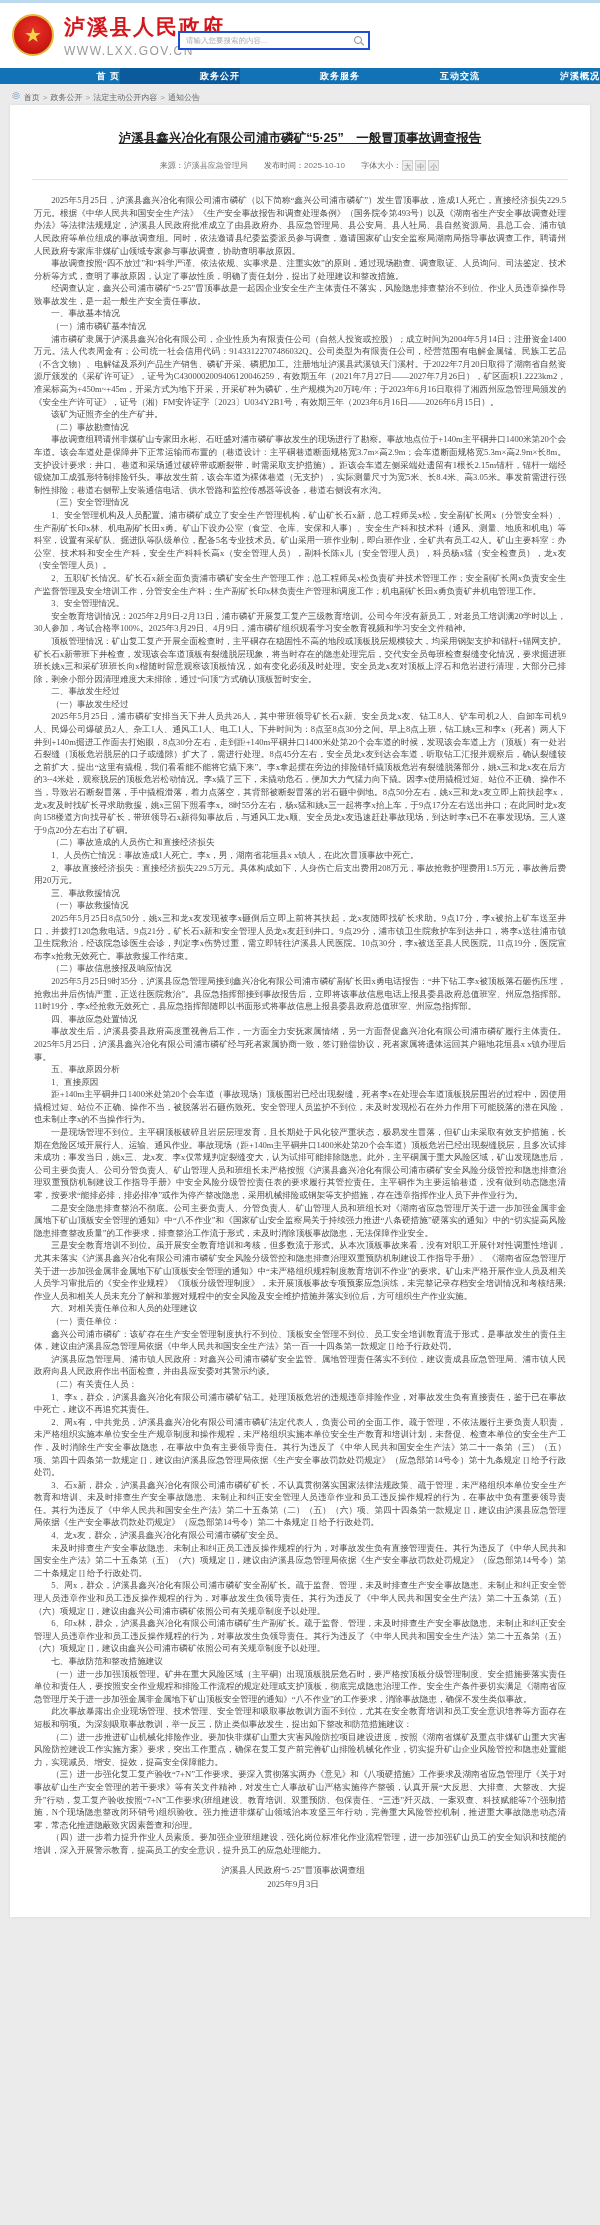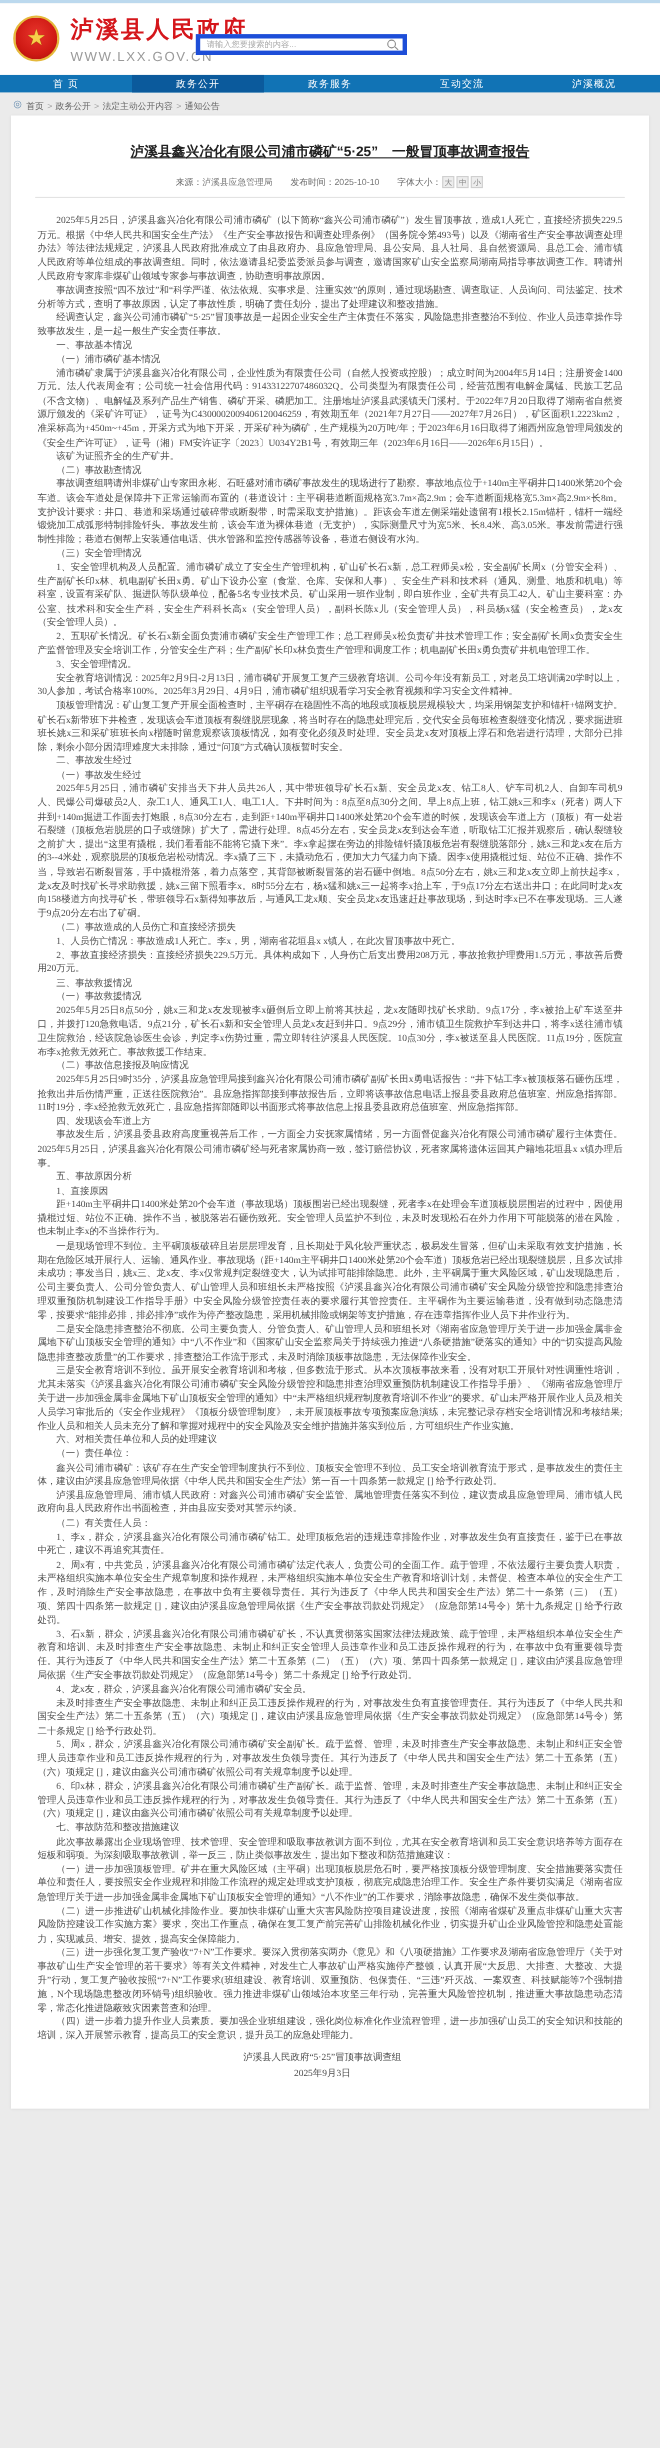--- a/index.html
+++ b/index.html
@@ -18,37 +18,37 @@
     background:radial-gradient(circle at 50% 40%, #e8352c 0%, #cf1a14 60%, #a80e0a 100%);
     border:2px solid #e5b93c; display:flex; align-items:center; justify-content:center;
   }
   .emblem .star { color:#f7d04a; font-size:20px; line-height:1; text-shadow:0 0 1px #8a5a00; }
   .sitetitle { position:absolute; left:64px; top:10px; }
   .sitename { color:#d5161b; font-size:21px; font-weight:bold; letter-spacing:2px;
     font-family:"Liberation Serif","DejaVu Serif",serif; }
   .siteurl { color:#9a9a9a; font-size:12px; letter-spacing:1.5px; margin-top:3px; }
   .searchbox {
     position:absolute; left:178px; top:28px; width:192px; height:19px;
-    border:4px solid #1d4ed8; background:#fff; display:flex; align-items:center; padding:0 4px;
+    border:2px solid #1d4ed8; background:#fff; display:flex; align-items:center; padding:0 4px;
   }
   .searchbox input {
     flex:1; border:none; outline:none; font-size:7.5px; color:#444; background:transparent;
     font-family:"Liberation Sans","DejaVu Sans",sans-serif;
   }
   .searchbox input::placeholder { color:#aaa; }
   .mag { width:10px; height:10px; position:relative; cursor:pointer; flex:0 0 auto; }
   .mag::before { content:""; position:absolute; left:0; top:0; width:6px; height:6px;
     border:1.3px solid #8a8a8a; border-radius:50%; }
   .mag::after { content:""; position:absolute; left:6.5px; top:6.5px; width:3.5px; height:1.3px;
     background:#8a8a8a; transform:rotate(45deg); transform-origin:left center; }
   
   .nav { background:#1173b5; height:16px; display:flex; }
   .nav-item {
-    width:124px; height:16px; line-height:16px; text-align:center; color:#fff;
-    font-size:9px; font-weight:normal; text-decoration:none; cursor:pointer; letter-spacing:1px;
+    width:124px; height:16px; line-height:16px; text-align:right; color:#fff;
+    font-size:9px; font-weight:bold; text-decoration:none; cursor:pointer; letter-spacing:1px;
   }
   .nav-item.active { background:#0b5a9c; }
   
   .crumbbar { height:21px; display:flex; align-items:center; padding:0 12px; }
   .crumb-pin { color:#6f93b4; font-size:9px; margin-right:4px; }
   .crumb-link { font-size:8px; color:#666; text-decoration:none; cursor:pointer; }
   .crumb-sep { font-size:8px; color:#999; margin:0 3px; }
   
   .card { background:#fff; margin:0 10px 12px 10px; padding:14px 22px 26px 22px;
     box-shadow:0 0 3px rgba(0,0,0,0.08); }
@@ -138,43 +138,43 @@
       <p class="para head">（一）事故发生经过</p>
       <p class="para">2025年5月25日，浦市磷矿安排当天下井人员共26人，其中带班领导矿长石x新、安全员龙x友、钻工8人、铲车司机2人、自卸车司机9人、民爆公司爆破员2人、杂工1人、通风工1人、电工1人。下井时间为：8点至8点30分之间。早上8点上班，钻工姚x三和李x（死者）两人下井到+140m掘进工作面去打炮眼，8点30分左右，走到距+140m平硐井口1400米处第20个会车道的时候，发现该会车道上方（顶板）有一处岩石裂缝（顶板危岩脱层的口子或缝隙）扩大了，需进行处理。8点45分左右，安全员龙x友到达会车道，听取钻工汇报并观察后，确认裂缝较之前扩大，提出“这里有撬棍，我们看看能不能将它撬下来”。李x拿起摆在旁边的排险锚钎撬顶板危岩有裂缝脱落部分，姚x三和龙x友在后方的3--4米处，观察脱层的顶板危岩松动情况。李x撬了三下，未撬动危石，便加大力气猛力向下撬。因李x使用撬棍过短、站位不正确、操作不当，导致岩石断裂冒落，手中撬棍滑落，着力点落空，其背部被断裂冒落的岩石砸中倒地。8点50分左右，姚x三和龙x友立即上前扶起李x，龙x友及时找矿长寻求助救援，姚x三留下照看李x。8时55分左右，杨x猛和姚x三一起将李x抬上车，于9点17分左右送出井口；在此同时龙x友向158楼道方向找寻矿长，带班领导石x新得知事故后，与通风工龙x顺、安全员龙x友迅速赶赴事故现场，到达时李x已不在事发现场。三人遂于9点20分左右出了矿硐。</p>
       <p class="para head">（二）事故造成的人员伤亡和直接经济损失</p>
       <p class="para">1、人员伤亡情况：事故造成1人死亡。李x，男，湖南省花垣县x x镇人，在此次冒顶事故中死亡。</p>
       <p class="para">2、事故直接经济损失：直接经济损失229.5万元。具体构成如下，人身伤亡后支出费用208万元，事故抢救护理费用1.5万元，事故善后费用20万元。</p>
       <p class="para head">三、事故救援情况</p>
       <p class="para head">（一）事故救援情况</p>
       <p class="para">2025年5月25日8点50分，姚x三和龙x友发现被李x砸倒后立即上前将其扶起，龙x友随即找矿长求助。9点17分，李x被抬上矿车送至井口，并拨打120急救电话。9点21分，矿长石x新和安全管理人员龙x友赶到井口。9点29分，浦市镇卫生院救护车到达井口，将李x送往浦市镇卫生院救治，经该院急诊医生会诊，判定李x伤势过重，需立即转往泸溪县人民医院。10点30分，李x被送至县人民医院。11点19分，医院宣布李x抢救无效死亡。事故救援工作结束。</p>
       <p class="para head">（二）事故信息接报及响应情况</p>
       <p class="para">2025年5月25日9时35分，泸溪县应急管理局接到鑫兴冶化有限公司浦市磷矿副矿长田x勇电话报告：“井下钻工李x被顶板落石砸伤压埋，抢救出井后伤情严重，正送往医院救治”。县应急指挥部接到事故报告后，立即将该事故信息电话上报县委县政府总值班室、州应急指挥部。11时19分，李x经抢救无效死亡，县应急指挥部随即以书面形式将事故信息上报县委县政府总值班室、州应急指挥部。</p>
-      <p class="para head">四、发现该会车道上方</p>
+      <p class="para head">四、事故应急处置情况</p>
       <p class="para">事故发生后，泸溪县委县政府高度重视善后工作，一方面全力安抚家属情绪，另一方面督促鑫兴冶化有限公司浦市磷矿履行主体责任。2025年5月25日，泸溪县鑫兴冶化有限公司浦市磷矿经与死者家属协商一致，签订赔偿协议，死者家属将遗体运回其户籍地花垣县x x镇办理后事。</p>
       <p class="para head">五、事故原因分析</p>
       <p class="para head">1、直接原因</p>
       <p class="para">距+140m主平硐井口1400米处第20个会车道（事故现场）顶板围岩已经出现裂缝，死者李x在处理会车道顶板脱层围岩的过程中，因使用撬棍过短、站位不正确、操作不当，被脱落岩石砸伤致死。安全管理人员监护不到位，未及时发现松石在外力作用下可能脱落的潜在风险，也未制止李x的不当操作行为。</p>
       <p class="para">一是现场管理不到位。主平硐顶板破碎且岩层层理发育，且长期处于风化较严重状态，极易发生冒落，但矿山未采取有效支护措施，长期在危险区域开展行人、运输、通风作业。事故现场（距+140m主平硐井口1400米处第20个会车道）顶板危岩已经出现裂缝脱层，且多次试排未成功；事发当日，姚x三、龙x友、李x仅常规判定裂缝变大，认为试排可能排除隐患。此外，主平硐属于重大风险区域，矿山发现隐患后，公司主要负责人、公司分管负责人、矿山管理人员和班组长未严格按照《泸溪县鑫兴冶化有限公司浦市磷矿安全风险分级管控和隐患排查治理双重预防机制建设工作指导手册》中安全风险分级管控责任表的要求履行其管控责任。主平硐作为主要运输巷道，没有做到动态隐患清零，按要求“能排必排，排必排净”或作为停产整改隐患，采用机械排险或钢架等支护措施，存在违章指挥作业人员下井作业行为。</p>
       <p class="para">二是安全隐患排查整治不彻底。公司主要负责人、分管负责人、矿山管理人员和班组长对《湖南省应急管理厅关于进一步加强金属非金属地下矿山顶板安全管理的通知》中“八不作业”和《国家矿山安全监察局关于持续强力推进“八条硬措施”硬落实的通知》中的“切实提高风险隐患排查整改质量”的工作要求，排查整治工作流于形式，未及时消除顶板事故隐患，无法保障作业安全。</p>
       <p class="para">三是安全教育培训不到位。虽开展安全教育培训和考核，但多数流于形式。从本次顶板事故来看，没有对职工开展针对性调重性培训，尤其未落实《泸溪县鑫兴冶化有限公司浦市磷矿安全风险分级管控和隐患排查治理双重预防机制建设工作指导手册》、《湖南省应急管理厅关于进一步加强金属非金属地下矿山顶板安全管理的通知》中“未严格组织规程制度教育培训不作业”的要求。矿山未严格开展作业人员及相关人员学习审批后的《安全作业规程》《顶板分级管理制度》，未开展顶板事故专项预案应急演练，未完整记录存档安全培训情况和考核结果;作业人员和相关人员未充分了解和掌握对规程中的安全风险及安全维护措施并落实到位后，方可组织生产作业实施。</p>
       <p class="para head">六、对相关责任单位和人员的处理建议</p>
       <p class="para head">（一）责任单位：</p>
       <p class="para">鑫兴公司浦市磷矿：该矿存在生产安全管理制度执行不到位、顶板安全管理不到位、员工安全培训教育流于形式，是事故发生的责任主体，建议由泸溪县应急管理局依据《中华人民共和国安全生产法》第一百一十四条第一款规定 [] 给予行政处罚。</p>
       <p class="para">泸溪县应急管理局、浦市镇人民政府：对鑫兴公司浦市磷矿安全监管、属地管理责任落实不到位，建议责成县应急管理局、浦市镇人民政府向县人民政府作出书面检查，并由县应安委对其警示约谈。</p>
       <p class="para head">（二）有关责任人员：</p>
       <p class="para">1、李x，群众，泸溪县鑫兴冶化有限公司浦市磷矿钻工。处理顶板危岩的违规违章排险作业，对事故发生负有直接责任，鉴于已在事故中死亡，建议不再追究其责任。</p>
       <p class="para">2、周x有，中共党员，泸溪县鑫兴冶化有限公司浦市磷矿法定代表人，负责公司的全面工作。疏于管理，不依法履行主要负责人职责，未严格组织实施本单位安全生产规章制度和操作规程，未严格组织实施本单位安全生产教育和培训计划，未督促、检查本单位的安全生产工作，及时消除生产安全事故隐患，在事故中负有主要领导责任。其行为违反了《中华人民共和国安全生产法》第二十一条第（三）（五）项、第四十四条第一款规定 []，建议由泸溪县应急管理局依据《生产安全事故罚款处罚规定》（应急部第14号令）第十九条规定 [] 给予行政处罚。</p>
       <p class="para">3、石x新，群众，泸溪县鑫兴冶化有限公司浦市磷矿矿长，不认真贯彻落实国家法律法规政策、疏于管理，未严格组织本单位安全生产教育和培训、未及时排查生产安全事故隐患、未制止和纠正安全管理人员违章作业和员工违反操作规程的行为，在事故中负有重要领导责任。其行为违反了《中华人民共和国安全生产法》第二十五条第（二）（五）（六）项、第四十四条第一款规定 []，建议由泸溪县应急管理局依据《生产安全事故罚款处罚规定》（应急部第14号令）第二十条规定 [] 给予行政处罚。</p>
       <p class="para">4、龙x友，群众，泸溪县鑫兴冶化有限公司浦市磷矿安全员。</p>
       <p class="para">未及时排查生产安全事故隐患、未制止和纠正员工违反操作规程的行为，对事故发生负有直接管理责任。其行为违反了《中华人民共和国安全生产法》第二十五条第（五）（六）项规定 []，建议由泸溪县应急管理局依据《生产安全事故罚款处罚规定》（应急部第14号令）第二十条规定 [] 给予行政处罚。</p>
       <p class="para">5、周x，群众，泸溪县鑫兴冶化有限公司浦市磷矿安全副矿长。疏于监督、管理，未及时排查生产安全事故隐患、未制止和纠正安全管理人员违章作业和员工违反操作规程的行为，对事故发生负领导责任。其行为违反了《中华人民共和国安全生产法》第二十五条第（五）（六）项规定 []，建议由鑫兴公司浦市磷矿依照公司有关规章制度予以处理。</p>
       <p class="para">6、印x林，群众，泸溪县鑫兴冶化有限公司浦市磷矿生产副矿长。疏于监督、管理，未及时排查生产安全事故隐患、未制止和纠正安全管理人员违章作业和员工违反操作规程的行为，对事故发生负领导责任。其行为违反了《中华人民共和国安全生产法》第二十五条第（五）（六）项规定 []，建议由鑫兴公司浦市磷矿依照公司有关规章制度予以处理。</p>
       <p class="para head">七、事故防范和整改措施建议</p>
+      <p class="para">（一）进一步加强顶板管理。矿井在重大风险区域（主平硐）出现顶板脱层危石时，要严格按顶板分级管理制度、安全措施要落实责任单位和责任人，要按照安全作业规程和排险工作流程的规定处理或支护顶板，彻底完成隐患治理工作。安全生产条件要切实满足《湖南省应急管理厅关于进一步加强金属非金属地下矿山顶板安全管理的通知》“八不作业”的工作要求，消除事故隐患，确保不发生类似事故。</p>
       <p class="para">此次事故暴露出企业现场管理、技术管理、安全管理和吸取事故教训方面不到位，尤其在安全教育培训和员工安全意识培养等方面存在短板和弱项。为深刻吸取事故教训，举一反三，防止类似事故发生，提出如下整改和防范措施建议：</p>
-      <p class="para">（一）进一步加强顶板管理。矿井在重大风险区域（主平硐）出现顶板脱层危石时，要严格按顶板分级管理制度、安全措施要落实责任单位和责任人，要按照安全作业规程和排险工作流程的规定处理或支护顶板，彻底完成隐患治理工作。安全生产条件要切实满足《湖南省应急管理厅关于进一步加强金属非金属地下矿山顶板安全管理的通知》“八不作业”的工作要求，消除事故隐患，确保不发生类似事故。</p>
       <p class="para">（二）进一步推进矿山机械化排险作业。要加快非煤矿山重大灾害风险防控项目建设进度，按照《湖南省煤矿及重点非煤矿山重大灾害风险防控建设工作实施方案》要求，突出工作重点，确保在复工复产前完善矿山排险机械化作业，切实提升矿山企业风险管控和隐患处置能力，实现减员、增安、提效，提高安全保障能力。</p>
       <p class="para">（三）进一步强化复工复产验收“7+N”工作要求。要深入贯彻落实两办《意见》和《八项硬措施》工作要求及湖南省应急管理厅《关于对事故矿山生产安全管理的若干要求》等有关文件精神，对发生亡人事故矿山严格实施停产整顿，认真开展“大反思、大排查、大整改、大提升”行动，复工复产验收按照“7+N”工作要求(班组建设、教育培训、双重预防、包保责任、“三违”歼灭战、一案双查、科技赋能等7个强制措施，N个现场隐患整改闭环销号)组织验收。强力推进非煤矿山领域治本攻坚三年行动，完善重大风险管控机制，推进重大事故隐患动态清零，常态化推进隐蔽致灾因素普查和治理。</p>
       <p class="para">（四）进一步着力提升作业人员素质。要加强企业班组建设，强化岗位标准化作业流程管理，进一步加强矿山员工的安全知识和技能的培训，深入开展警示教育，提高员工的安全意识，提升员工的应急处理能力。</p>
     </div>
   <div class="signature" id="sig">
       <div>泸溪县人民政府“5·25”冒顶事故调查组</div>
       <div>2025年9月3日</div>
     </div>
 </div>
 

